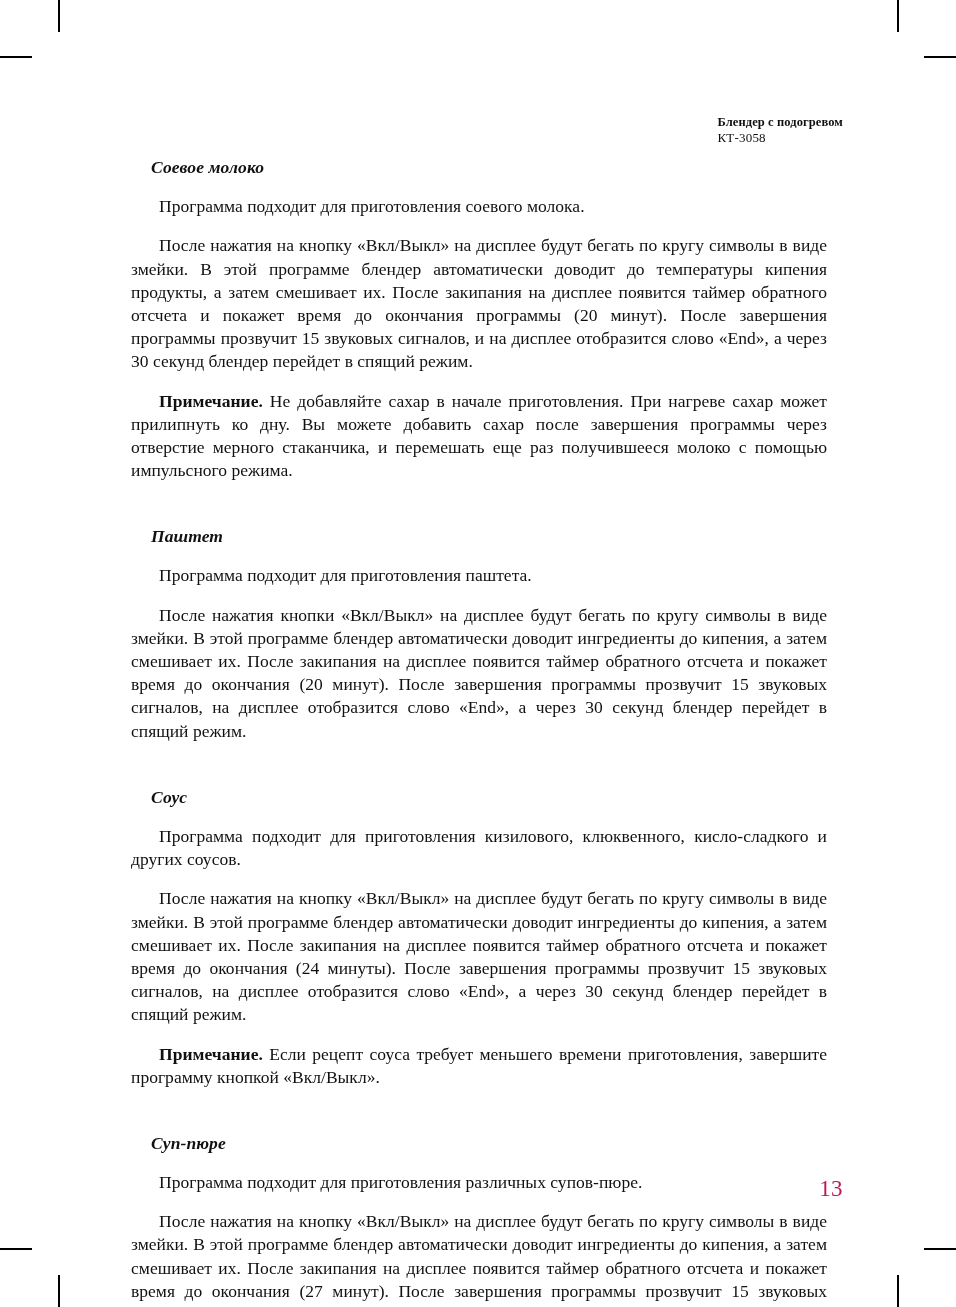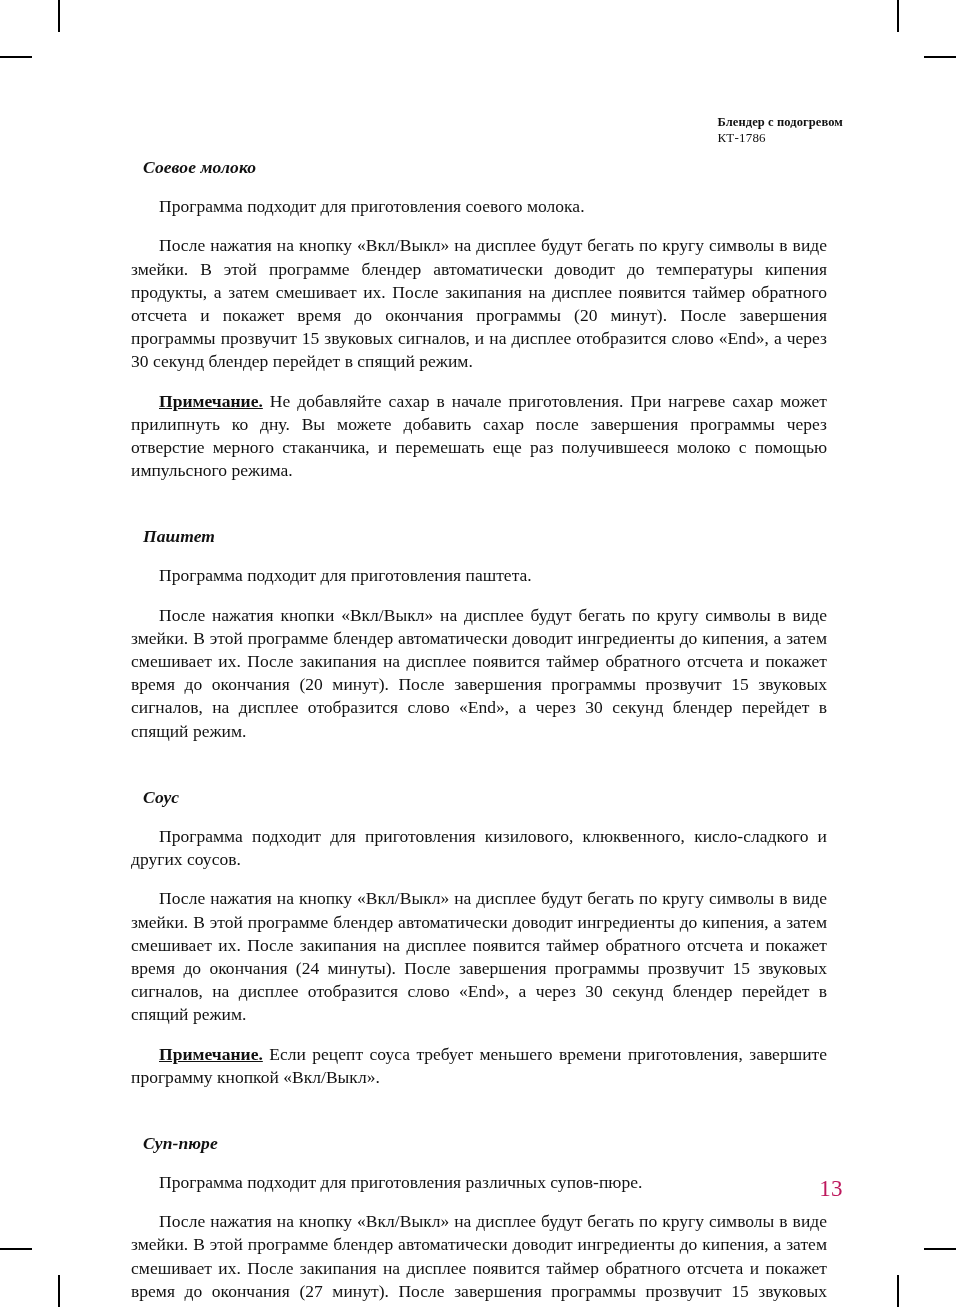--- a/index.html
+++ b/index.html
@@ -69,42 +69,42 @@
     position: absolute;
     top: 156px;
     left: 0;
     width: 728px;
   }
 
   h2.section-heading {
     font-size: 17.5px;
     font-weight: bold;
     font-style: italic;
-    margin: 0 0 0 28px;
+    margin: 0 0 0 36px;
     padding: 0;
     line-height: 1.32;
     letter-spacing: 0.1px;
   }
 
   p.para {
     font-size: 17.5px;
     line-height: 23.2px;
     margin: 16px;
     padding: 0;
     text-indent: 28px;
     text-align: justify;
     text-justify: inter-word;
     hyphens: manual;
     letter-spacing: 0.02px;
   }
 
   .section { margin-bottom: 0; }
   .gap-section { height: 27px; }
 
-  .lead-bold { font-weight: bold; text-decoration: underline; }
+  .lead-bold { font-weight: bold; }
 
   
   .folio {
     position: absolute;
     top: 1176px;
     right: 0;
     font-size: 23px;
     color: #be185d;
     text-align: right;
     letter-spacing: 0.4px;
@@ -119,21 +119,21 @@
 <div class="crop h crop-tr-h"></div>
 <div class="crop v crop-bl-v"></div>
 <div class="crop h crop-bl-h"></div>
 <div class="crop v crop-br-v"></div>
 <div class="crop h crop-br-h"></div>
 
 <div class="page">
 
   <div class="running-head">
     <span class="rh-title">Блендер с подогревом</span>
-    <span class="rh-model">КТ-1786</span>
+    <span class="rh-model">КТ-3058</span>
   </div>
 
   <div class="body-area">
 
     <div class="section">
       <h2 class="section-heading">Соевое молоко</h2>
       <p class="para">Программа подходит для приготовления соевого молока.</p>
       <p class="para">После нажатия на кнопку «Вкл/Выкл» на дисплее будут бегать по кругу символы в виде змейки. В этой программе блендер автоматически доводит до температуры кипения продукты, а затем смешивает их. После закипания на дисплее появится таймер обратного отсчета и покажет время до окончания программы (20 минут). После завершения программы прозвучит 15 звуковых сигналов, и на дисплее ото­бразится слово «End», а через 30 секунд блендер перейдет в спящий режим.</p>
       <p class="para"><span class="lead-bold">Примечание.</span><span> Не добавляйте сахар в начале приготовления. При нагреве сахар может прилипнуть ко дну. Вы можете добавить сахар после завершения программы через отверстие мерного стаканчика, и перемешать еще раз получившееся молоко с помощью импульсного режима.</span></p>
     </div>

